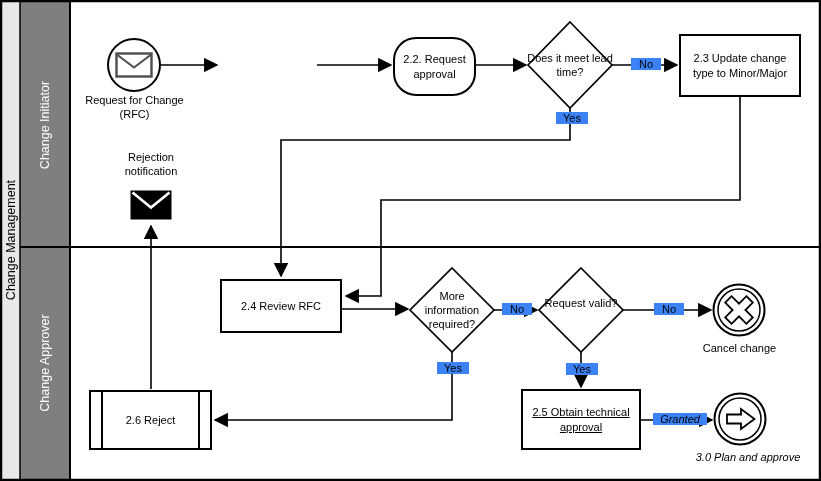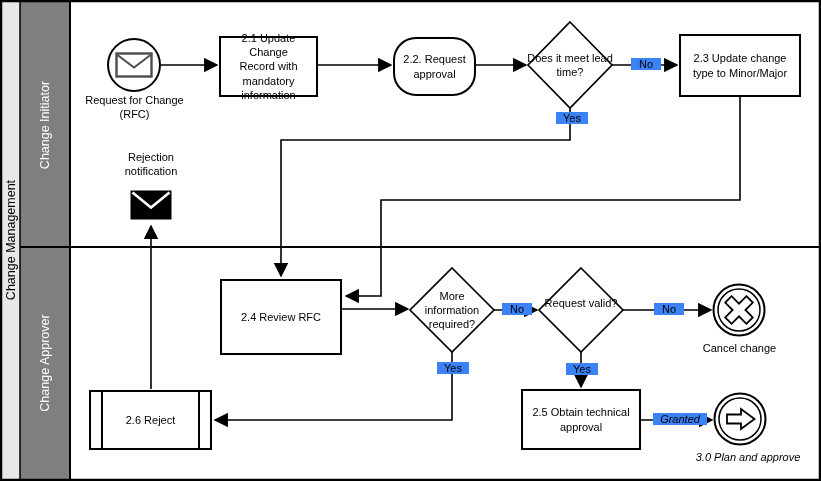--- a/index.html
+++ b/index.html
@@ -100,25 +100,24 @@
       <path transform="translate(739,310) rotate(45)" d="M-4.5,-15 H4.5 V-4.5 H15 V4.5 H4.5 V15 H-4.5 V4.5 H-15 V-4.5 H-4.5 Z" fill="#fff" stroke="#000" stroke-width="1.8"></path>
     </g>
 
     <g>
       <circle cx="740" cy="419" r="25.5" fill="#fff" stroke="#000" stroke-width="2"></circle>
       <circle cx="740" cy="419" r="21" fill="none" stroke="#000" stroke-width="1.5"></circle>
       <path transform="translate(740,419)" d="M-13,-4.5 H1 V-10 L14.5,0 L1,10 V4.5 H-13 Z" fill="#fff" stroke="#000" stroke-width="1.8"></path>
     </g>
   </svg>
 
-  <div class="task" style="left:219px; top:36px; width:99px; height:61px; padding:2px 9px;">2.1 Update Change Record with mandatory information</div>
   <div class="task" style="left:393px; top:37px; width:83px; height:59px;border-radius:23px;">2.2. Request approval</div>
   <div class="task" style="left:679px; top:34px; width:122px; height:63px; padding:18px 4px;">2.3 Update change type to Minor/Major</div>
-  <div class="task" style="left:220px; top:279px; width:122px; height:76px;">2.4 Review RFC</div>
-  <div class="task" style="left:521px; top:389px; width:120px; height:61px; padding:2px 3px;">2.5 Obtain technical approval</div>
+  <div class="task" style="left:220px; top:279px; width:122px; height:54px;">2.4 Review RFC</div>
+  <div class="task" style="left:521px; top:389px; width:120px; height:61px; padding:2px 3px;text-decoration:underline;">2.5 Obtain technical approval</div>
   <div class="task" style="left:89px; top:390px; width:123px; height:60px;">
     <div class="inset-line" style="left:10px;"></div>
     <span>2.6 Reject</span>
     <div class="inset-line" style="right:10px;"></div>
   </div>
 
   <div class="gw-label" style="left:412px; top:290px; width:80px;">More information required?</div>
   <div class="gw-label" style="left:525px; top:52px; width:90px;">Does it meet lead time?</div>
   <div class="gw-label" style="left:544px; top:297px; width:74px;">Request valid?</div>
 

